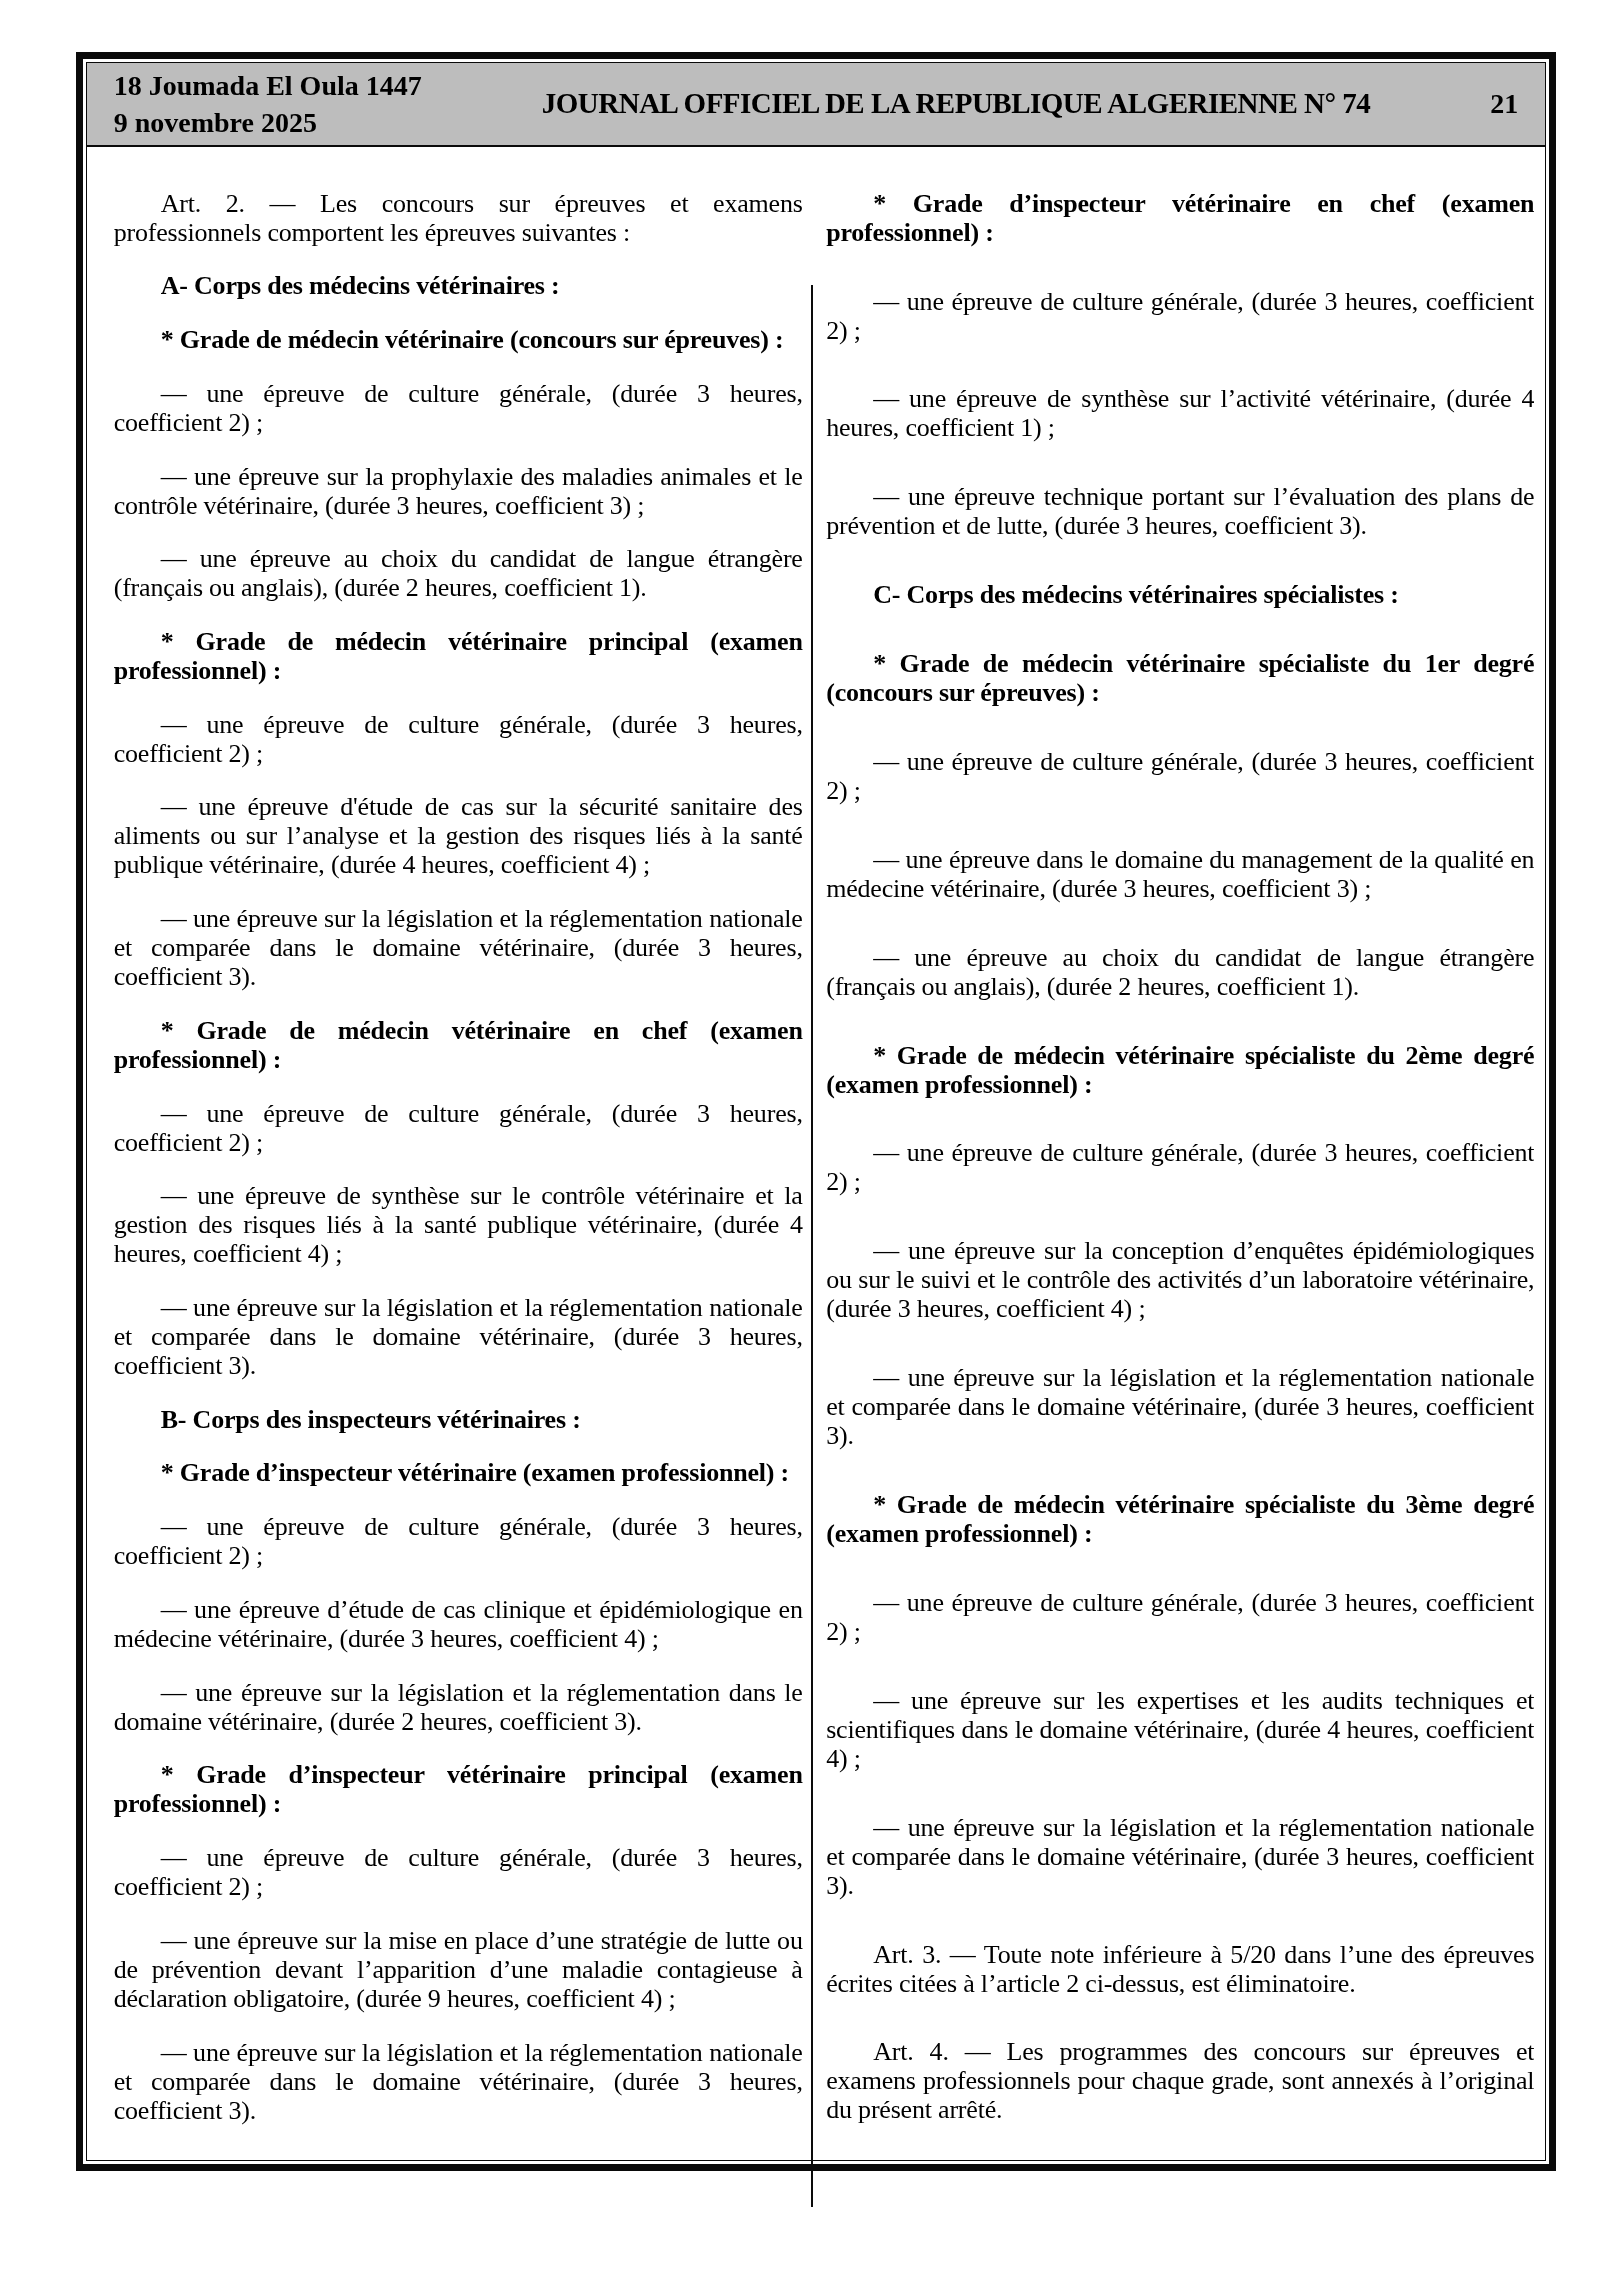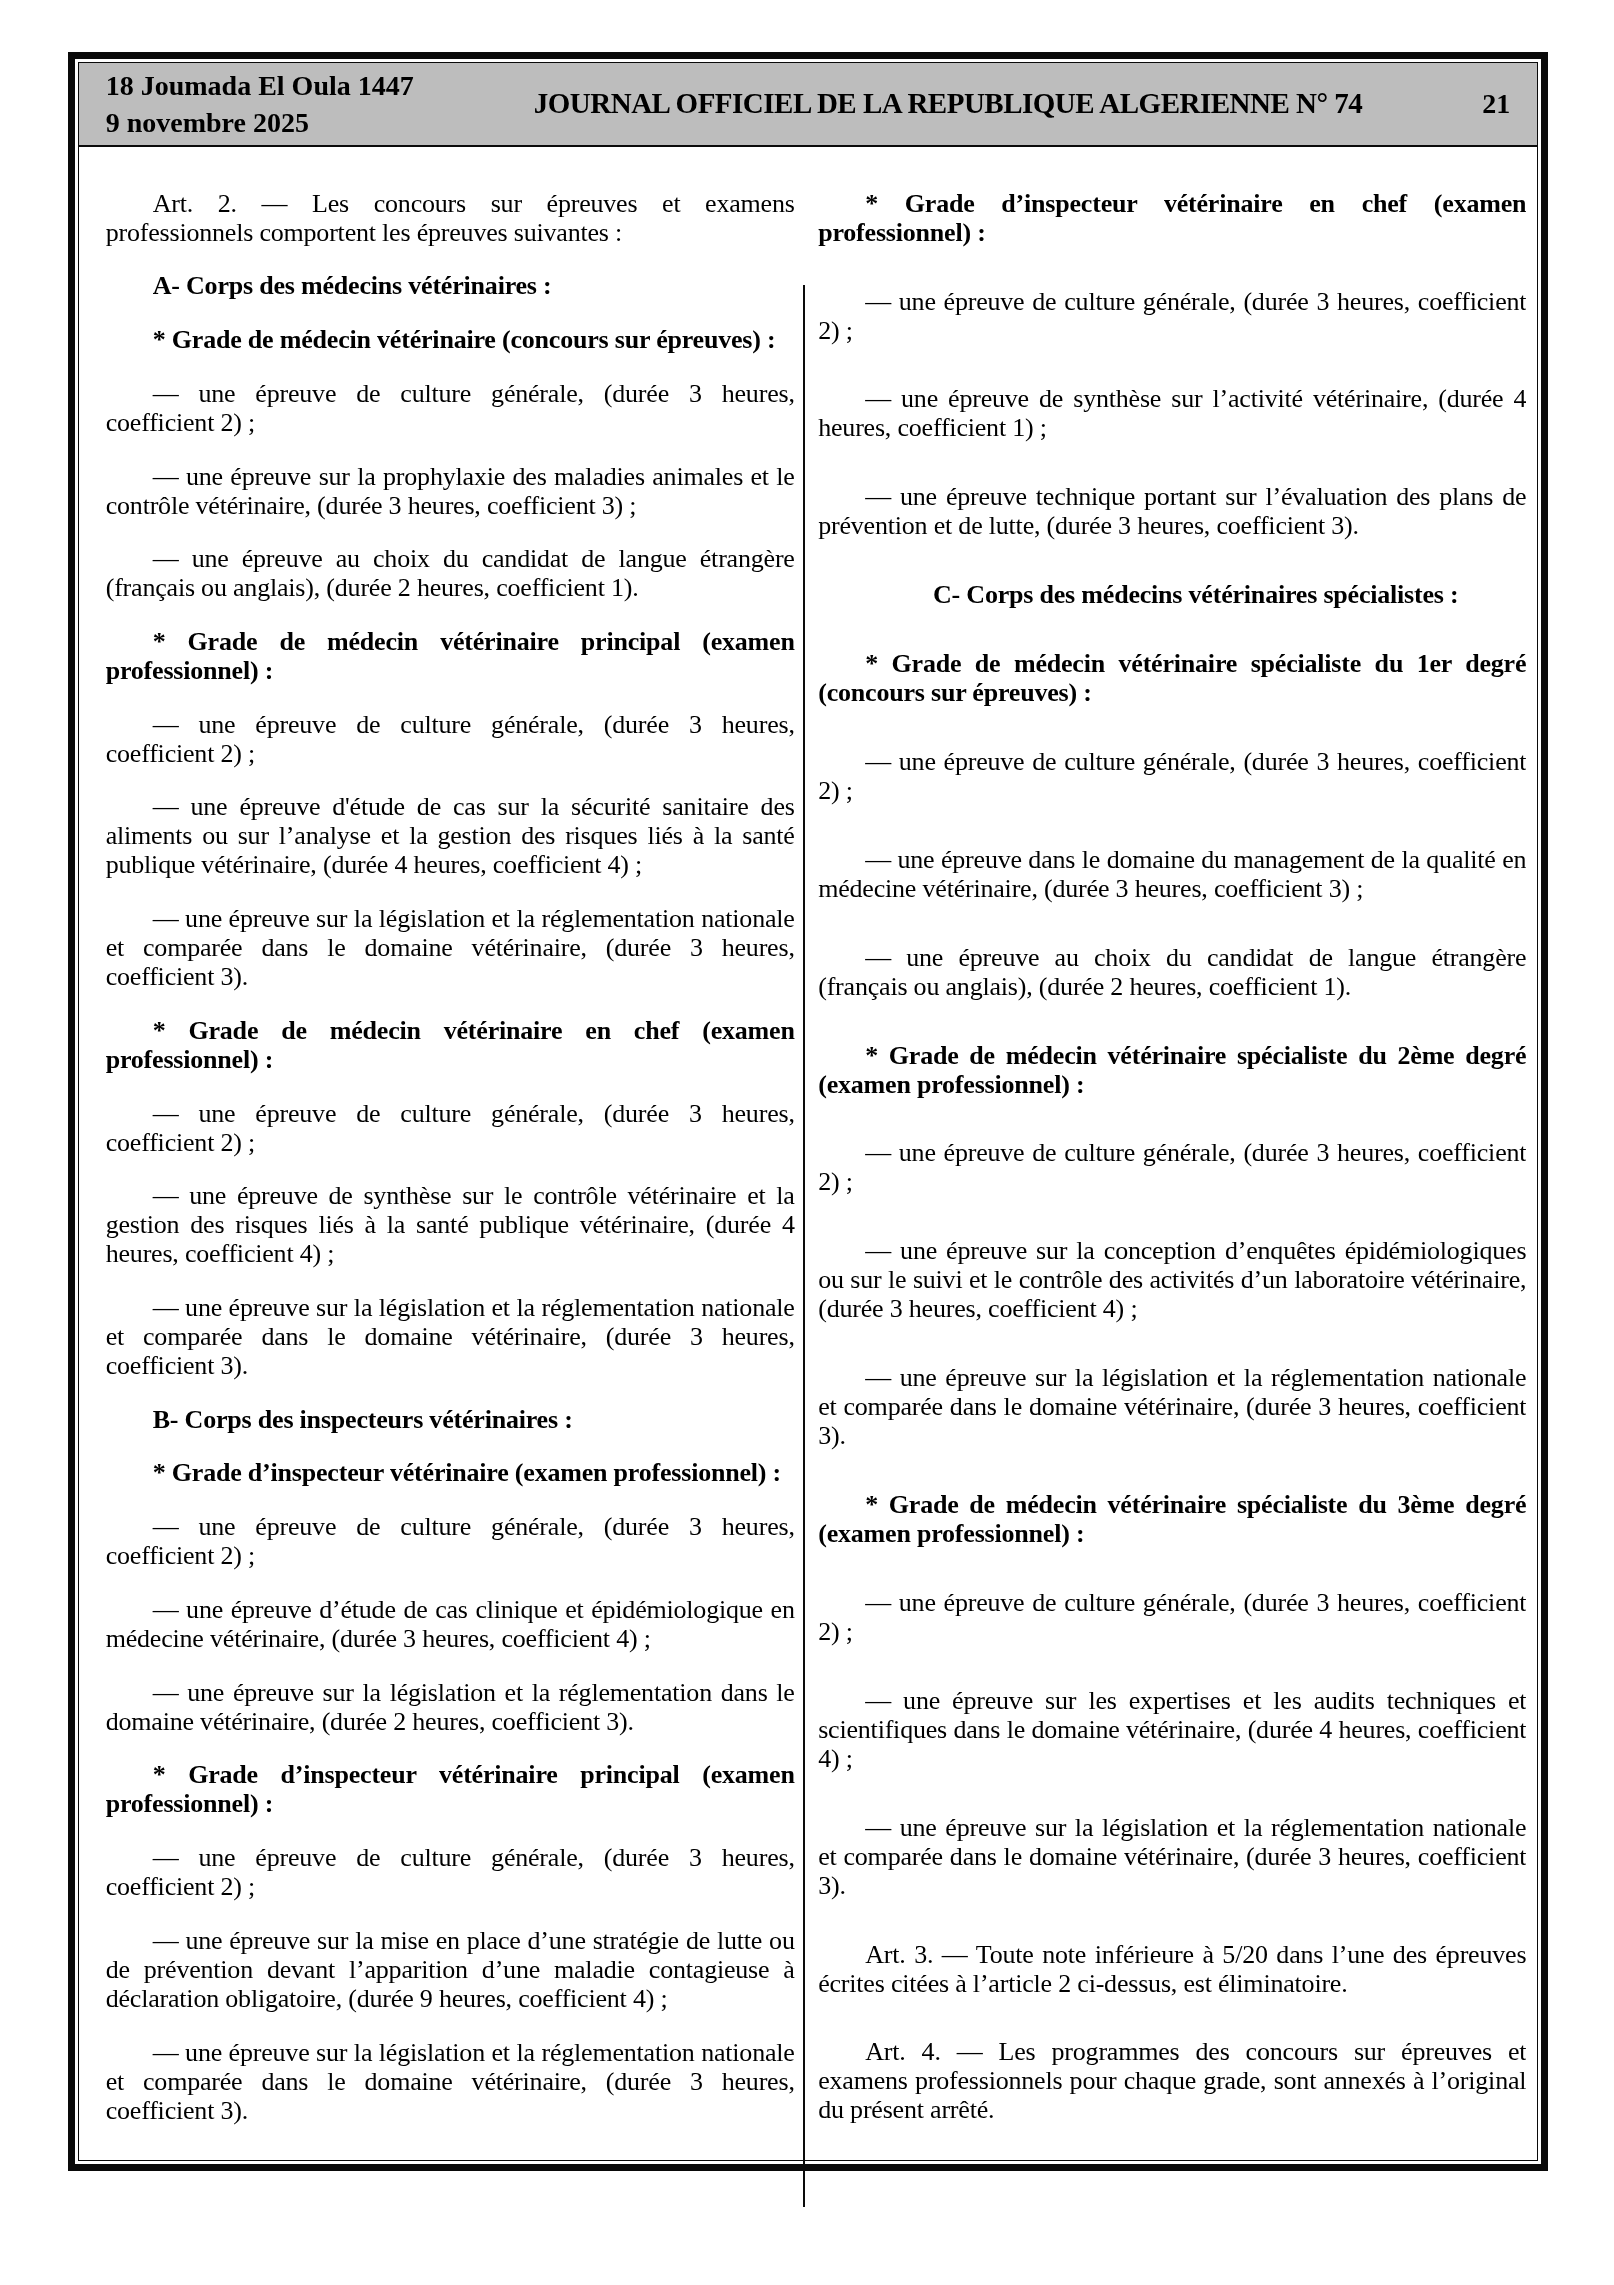--- a/index.html
+++ b/index.html
@@ -7,21 +7,21 @@
     padding: 0;
     background: #ffffff;
     width: 1615px;
     height: 2285px;
     position: relative;
     font-family: "Liberation Serif", "DejaVu Serif", serif;
     color: #000000;
   }
   .page-frame {
     position: absolute;
-    left: 68px;
+    left: 76px;
     top: 52px;
     width: 1466px;
     height: 2105px;
     border: 7.2px solid #0a0a0a;
   }
   .inner-frame {
     position: absolute;
     inset: 2.7px;
     border: 1.8px solid #0a0a0a;
   }
@@ -60,21 +60,21 @@
     box-sizing: border-box;
   }
   .column {
     display: flex;
     flex-direction: column;
     justify-content: space-between;
     height: 1936px;
     overflow: hidden;
   }
   .column.left  { width: 689px; margin-right: 23.5px; }
-  .column.right { flex: 1; align-items: center; }
+  .column.right { flex: 1; }
   .column p {
     margin: 0;
     font-size: 26px;
     line-height: 29px;
     text-align: justify;
     text-indent: 47px;
     letter-spacing: -0.2px;
   }
   .column p.heading { font-weight: bold; }
   .divider {

